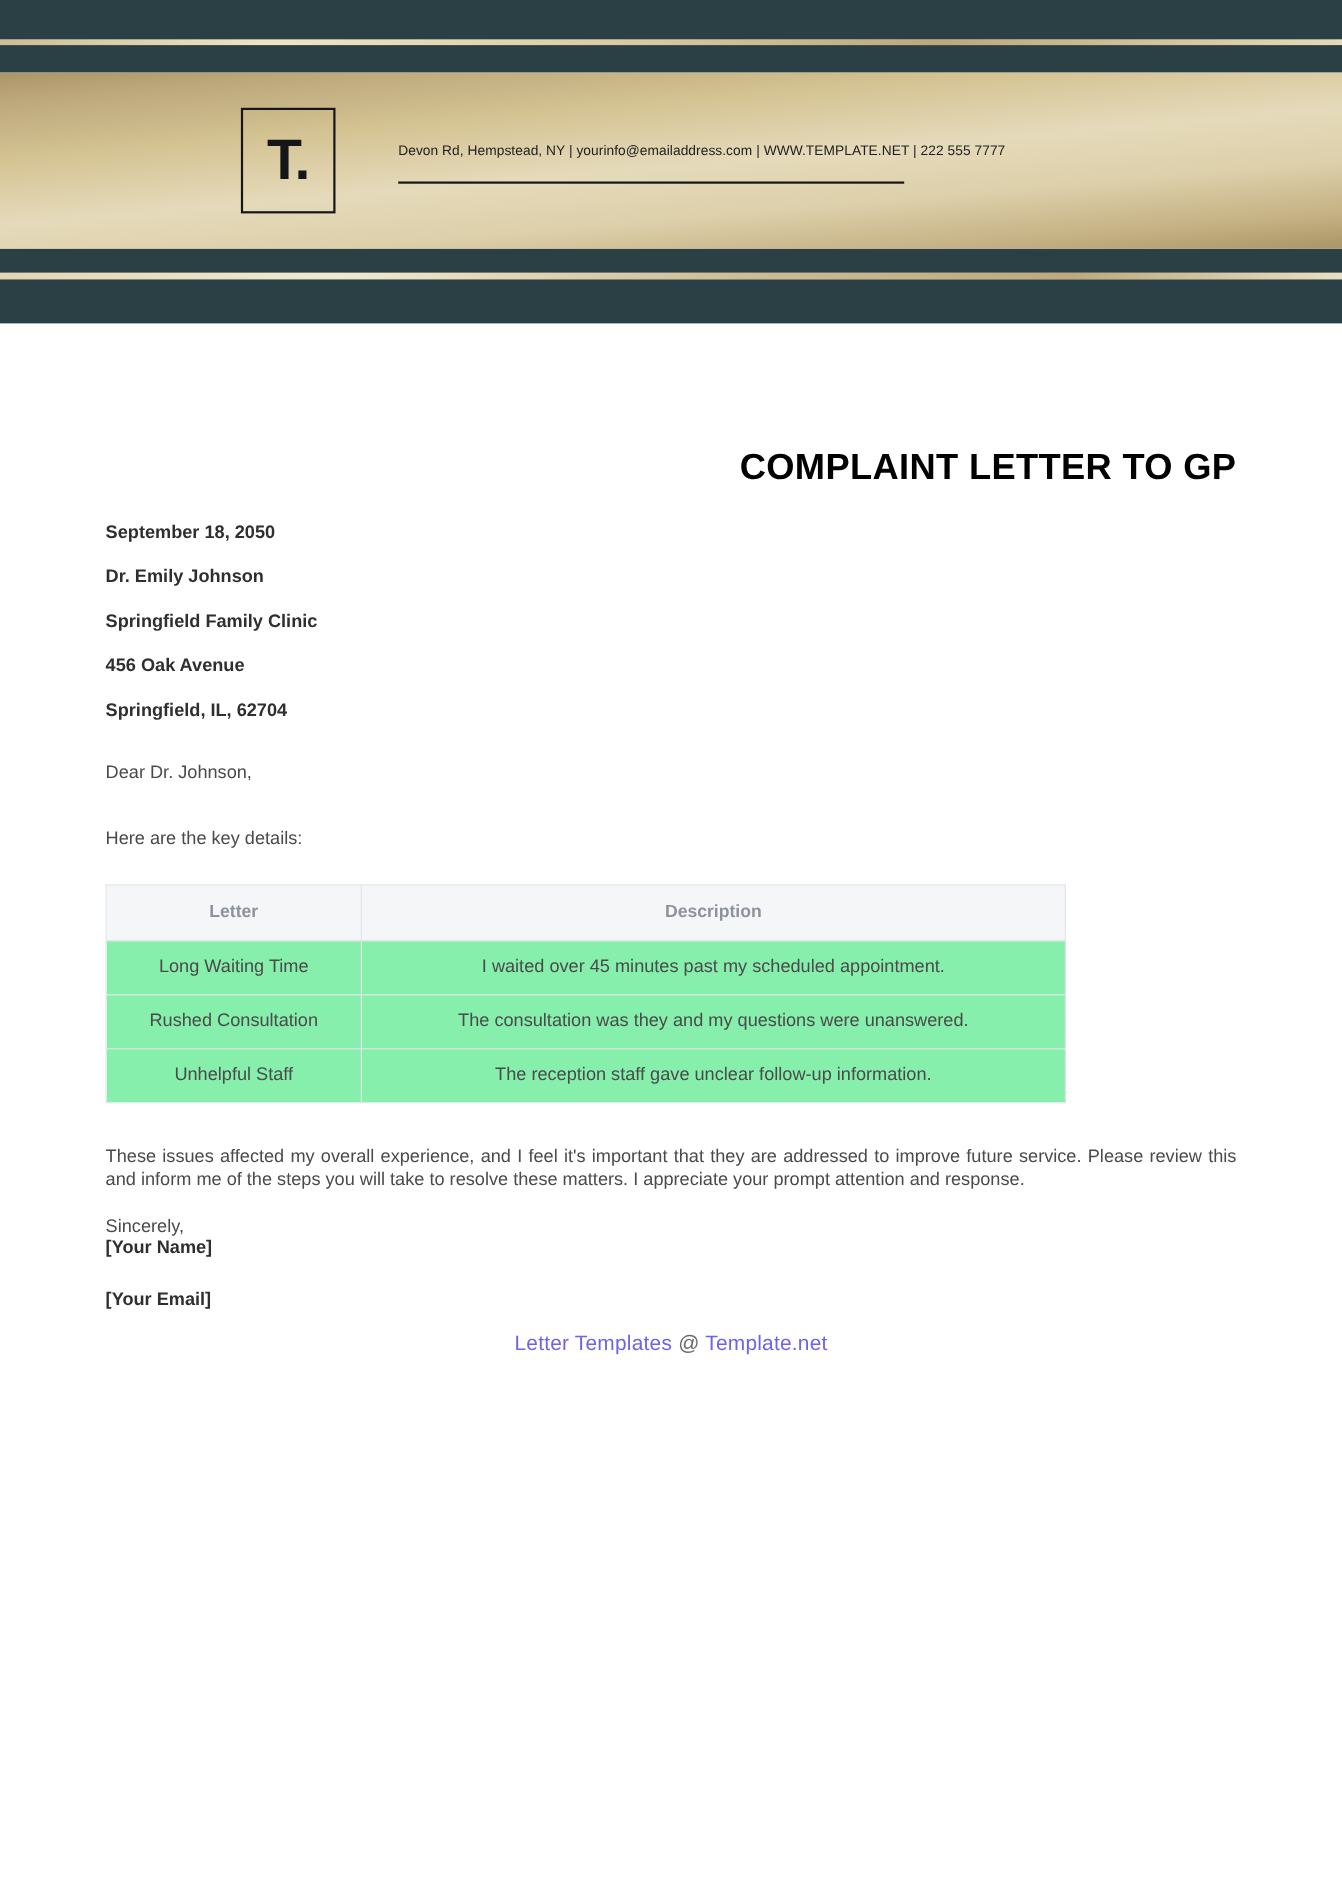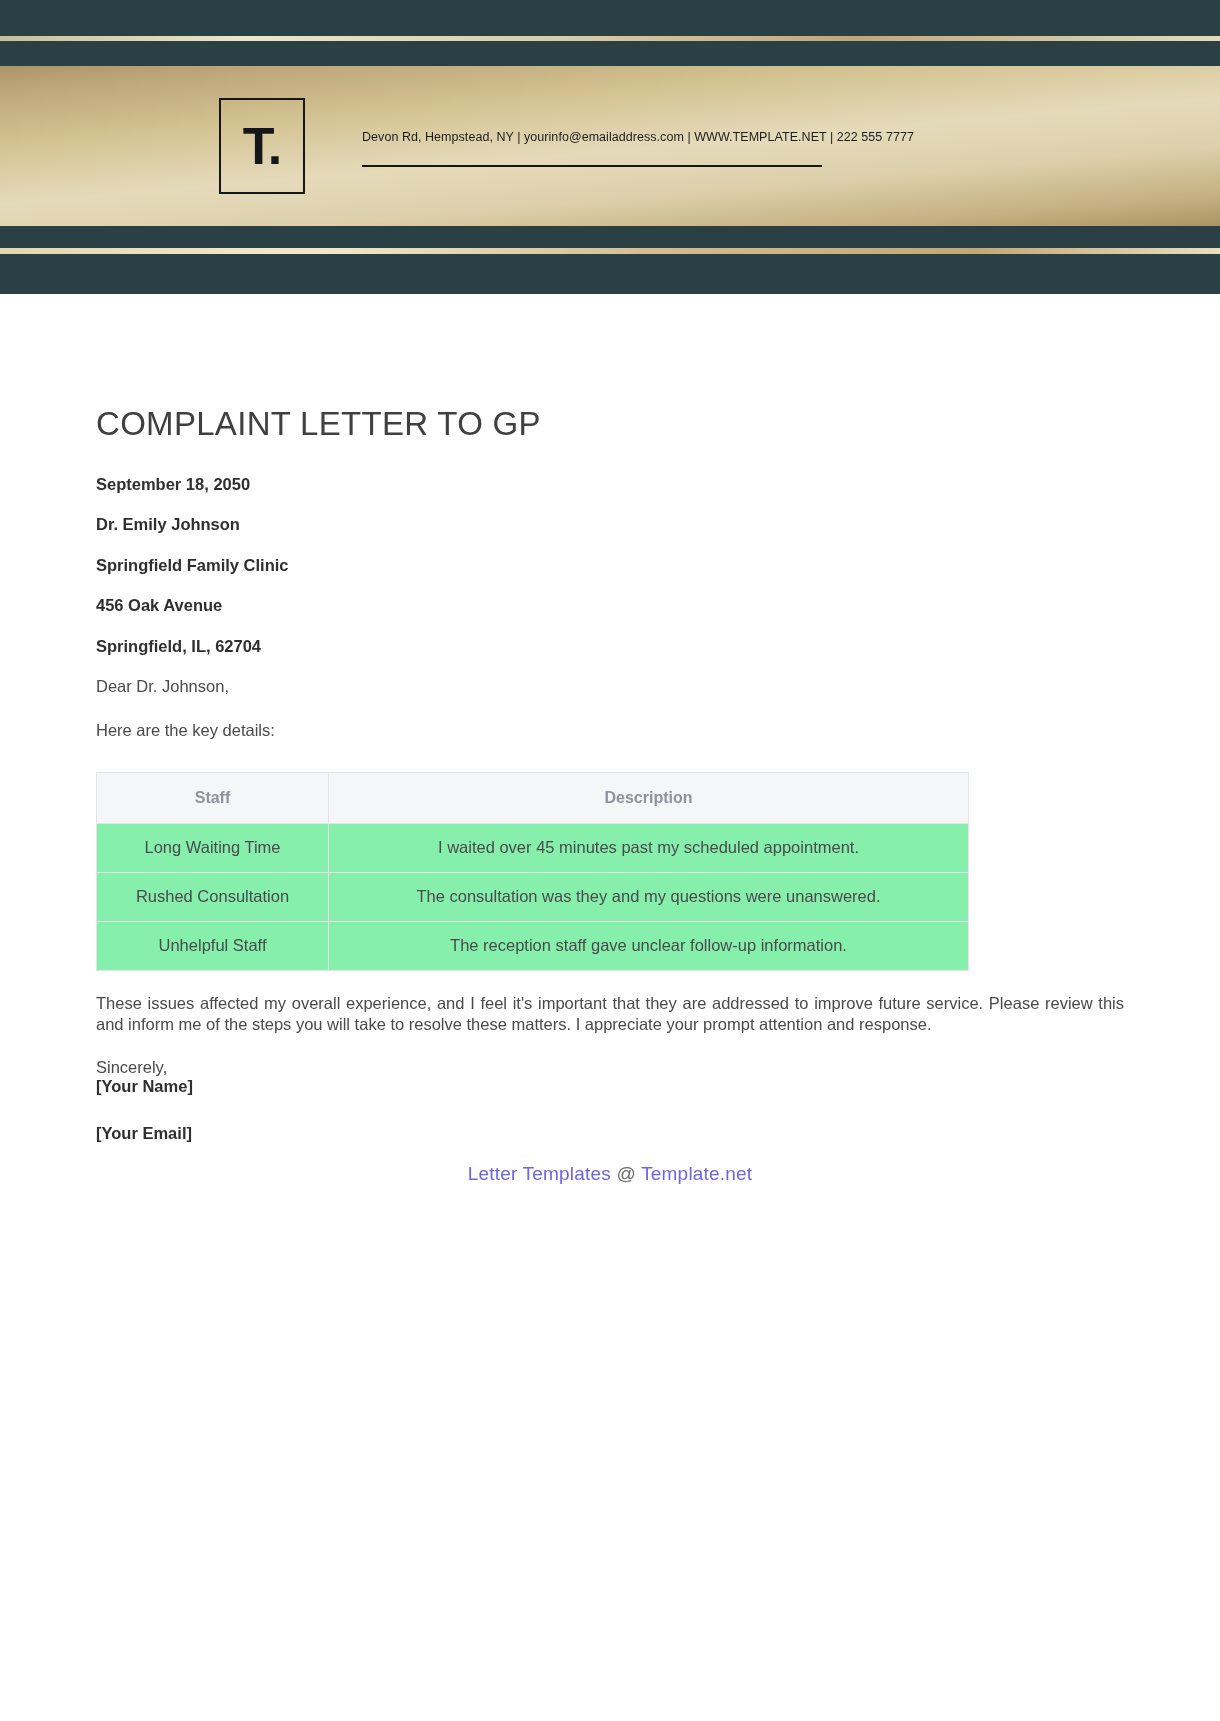--- a/index.html
+++ b/index.html
@@ -99,43 +99,43 @@
     background: #161616;
     margin-top: 21px;
   }
 
   
   .page {
     padding: 0 96px;
     box-sizing: border-box;
   }
   .doc-title {
-    text-align: left;
+    text-align: right;
     font-size: 33px;
-    font-weight: normal;
-    color: #404040;
+    font-weight: bold;
+    color: #000000;
     letter-spacing: 0.3px;
     margin: 110px 0 0 0;
     line-height: 1.2;
   }
 
   .addr-line {
     font-size: 16.5px;
     font-weight: bold;
     color: #2f2f2f;
     line-height: 1.0;
     margin-top: 24px;
   }
   .addr-block { margin-top: 32px; }
 
   .para {
     font-size: 16.5px;
     color: #4a4a4a;
     line-height: 1.32;
-    margin-top: 22px;
+    margin-top: 38px;
     text-align: justify;
   }
   .para.nojust { text-align: left; }
   .para b { color: #2f2f2f; font-weight: bold; }
 
   
   table.issues {
     border-collapse: collapse;
     width: 846px;
     margin-top: 30px;
@@ -225,21 +225,21 @@
   </div>
 
   <div class="para nojust">Dear Dr. Johnson,</div>
 
 
   <div class="para nojust">Here are the key details:</div>
 
   <table class="issues">
     <thead>
       <tr>
-        <th class="col-issue">Staff</th>
+        <th class="col-issue">Letter</th>
         <th class="col-desc">Description</th>
       </tr>
     </thead>
     <tbody>
       <tr>
         <td class="col-issue">Long Waiting Time</td>
         <td class="col-desc">I waited over 45 minutes past my scheduled appointment.</td>
       </tr>
       <tr>
         <td class="col-issue">Rushed Consultation</td>

